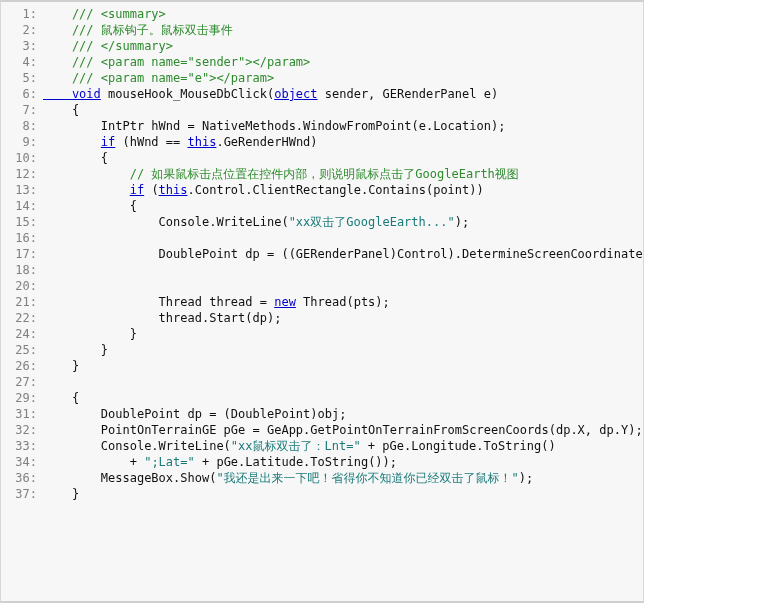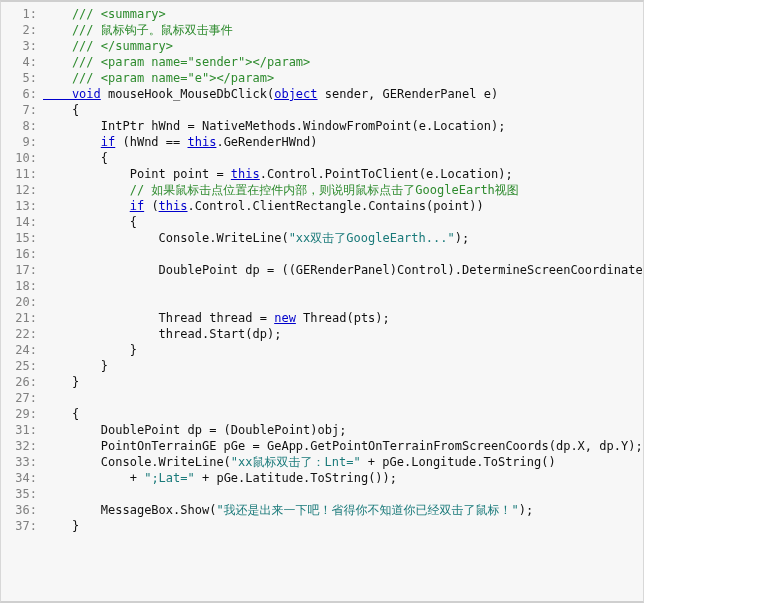--- a/index.html
+++ b/index.html
@@ -62,37 +62,35 @@
       <div class="code-line"><span class="ln">1:</span><span class="lc"><span class="tok-cmt">    /// &lt;summary&gt;</span></span></div>
       <div class="code-line"><span class="ln">2:</span><span class="lc"><span class="tok-cmt">    /// 鼠标钩子。鼠标双击事件</span></span></div>
       <div class="code-line"><span class="ln">3:</span><span class="lc"><span class="tok-cmt">    /// &lt;/summary&gt;</span></span></div>
       <div class="code-line"><span class="ln">4:</span><span class="lc"><span class="tok-cmt">    /// &lt;param name="sender"&gt;&lt;/param&gt;</span></span></div>
       <div class="code-line"><span class="ln">5:</span><span class="lc"><span class="tok-cmt">    /// &lt;param name="e"&gt;&lt;/param&gt;</span></span></div>
       <div class="code-line"><span class="ln">6:</span><span class="lc"><span class="tok-kw">    void</span><span class="tok-pln"> mouseHook_MouseDbClick(</span><span class="tok-kw">object</span><span class="tok-pln"> sender, GERenderPanel e)</span></span></div>
       <div class="code-line"><span class="ln">7:</span><span class="lc"><span class="tok-pln">    {</span></span></div>
       <div class="code-line"><span class="ln">8:</span><span class="lc"><span class="tok-pln">        IntPtr hWnd = NativeMethods.WindowFromPoint(e.Location);</span></span></div>
       <div class="code-line"><span class="ln">9:</span><span class="lc"><span class="tok-pln">        </span><span class="tok-kw">if</span><span class="tok-pln"> (hWnd == </span><span class="tok-kw">this</span><span class="tok-pln">.GeRenderHWnd)</span></span></div>
       <div class="code-line"><span class="ln">10:</span><span class="lc"><span class="tok-pln">        {</span></span></div>
-      <div class="code-line"><span class="ln">11:</span><span class="lc"><span class="tok-pln">            Point point = </span><span class="tok-kw">this</span><span class="tok-pln">.Control.PointToClient(e.Location);</span></span></div>
       <div class="code-line"><span class="ln">12:</span><span class="lc"><span class="tok-cmt">            // 如果鼠标击点位置在控件内部，则说明鼠标点击了GoogleEarth视图</span></span></div>
       <div class="code-line"><span class="ln">13:</span><span class="lc"><span class="tok-pln">            </span><span class="tok-kw">if</span><span class="tok-pln"> (</span><span class="tok-kw">this</span><span class="tok-pln">.Control.ClientRectangle.Contains(point))</span></span></div>
       <div class="code-line"><span class="ln">14:</span><span class="lc"><span class="tok-pln">            {</span></span></div>
       <div class="code-line"><span class="ln">15:</span><span class="lc"><span class="tok-pln">                Console.WriteLine(</span><span class="tok-str">"xx双击了GoogleEarth..."</span><span class="tok-pln">);</span></span></div>
       <div class="code-line"><span class="ln">16:</span><span class="lc"><span class="tok-pln"></span></span></div>
       <div class="code-line"><span class="ln">17:</span><span class="lc"><span class="tok-pln">                DoublePoint dp = ((GERenderPanel)Control).DetermineScreenCoordinates(point.X, point.Y);</span></span></div>
       <div class="code-line"><span class="ln">18:</span><span class="lc"><span class="tok-pln"></span></span></div>
       <div class="code-line"><span class="ln">20:</span><span class="lc"><span class="tok-pln"></span></span></div>
       <div class="code-line"><span class="ln">21:</span><span class="lc"><span class="tok-pln">                Thread thread = </span><span class="tok-kw">new</span><span class="tok-pln"> Thread(pts);</span></span></div>
       <div class="code-line"><span class="ln">22:</span><span class="lc"><span class="tok-pln">                thread.Start(dp);</span></span></div>
       <div class="code-line"><span class="ln">24:</span><span class="lc"><span class="tok-pln">            }</span></span></div>
       <div class="code-line"><span class="ln">25:</span><span class="lc"><span class="tok-pln">        }</span></span></div>
       <div class="code-line"><span class="ln">26:</span><span class="lc"><span class="tok-pln">    }</span></span></div>
       <div class="code-line"><span class="ln">27:</span><span class="lc"><span class="tok-pln"></span></span></div>
       <div class="code-line"><span class="ln">29:</span><span class="lc"><span class="tok-pln">    {</span></span></div>
       <div class="code-line"><span class="ln">31:</span><span class="lc"><span class="tok-pln">        DoublePoint dp = (DoublePoint)obj;</span></span></div>
       <div class="code-line"><span class="ln">32:</span><span class="lc"><span class="tok-pln">        PointOnTerrainGE pGe = GeApp.GetPointOnTerrainFromScreenCoords(dp.X, dp.Y);</span></span></div>
       <div class="code-line"><span class="ln">33:</span><span class="lc"><span class="tok-pln">        Console.WriteLine(</span><span class="tok-str">"xx鼠标双击了：Lnt="</span><span class="tok-pln"> + pGe.Longitude.ToString()</span></span></div>
       <div class="code-line"><span class="ln">34:</span><span class="lc"><span class="tok-pln">            + </span><span class="tok-str">";Lat="</span><span class="tok-pln"> + pGe.Latitude.ToString());</span></span></div>
-      <div class="code-line"><span class="ln">35:</span><span class="lc"><span class="tok-pln"></span></span></div>
       <div class="code-line"><span class="ln">36:</span><span class="lc"><span class="tok-pln">        MessageBox.Show(</span><span class="tok-str">"我还是出来一下吧！省得你不知道你已经双击了鼠标！"</span><span class="tok-pln">);</span></span></div>
       <div class="code-line"><span class="ln">37:</span><span class="lc"><span class="tok-pln">    }</span></span></div>
     </div>
 </div>
 
 </body></html>

